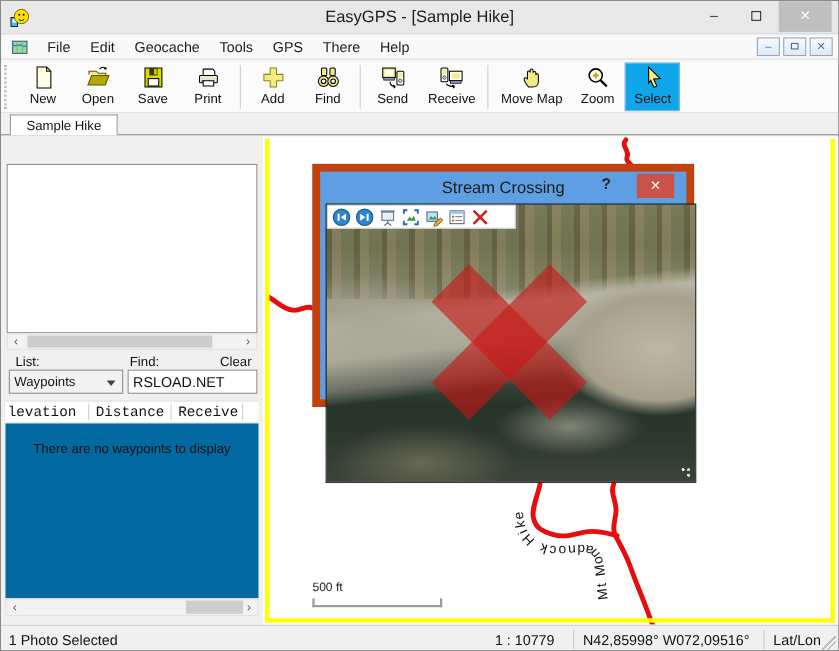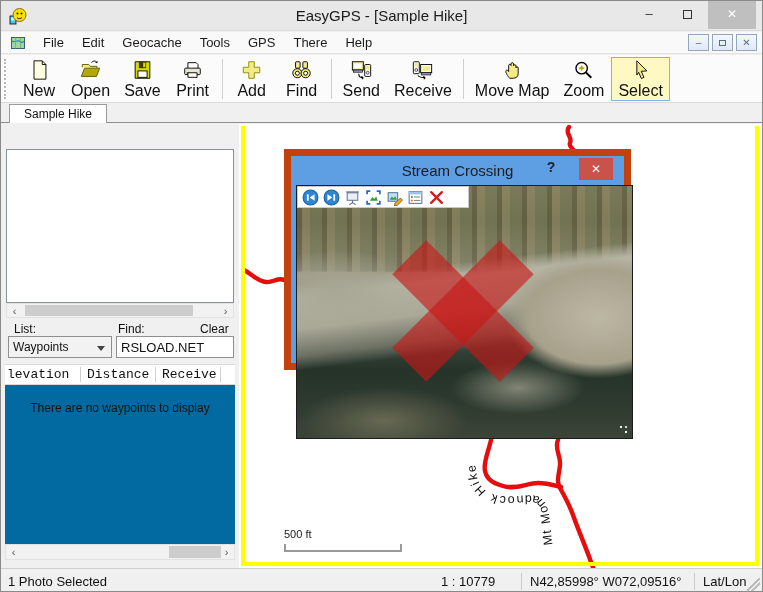--- a/index.html
+++ b/index.html
@@ -22,22 +22,22 @@
   .menu-item{padding:0 9px;font-size:13px;color:#1b1b1b;height:22px;line-height:22px;}
   .mdi-controls{position:absolute;right:5px;top:2px;display:flex;gap:3px;}
   .mdi-btn{width:21px;height:17px;border:1px solid #93A7C0;background:linear-gradient(#F4F8FD,#DEE9F6);color:#5A6C85;font-size:10px;text-align:center;line-height:15px;}
   .mdibox{display:inline-block;width:7px;height:6px;border:1px solid #5A6C85;vertical-align:middle;}
 
   
   .toolbar{position:absolute;left:0;top:54px;width:100%;height:48px;background:#FBFBFB;border-bottom:1px solid #DADADA;display:flex;align-items:center;}
   .grip-v{width:4px;height:40px;margin:0 6px 0 3px;border-left:2px dotted #b9b9b9;}
   .tb-btn{height:44px;min-width:50px;padding:1px 6px 0;border:1px solid transparent;background:transparent;display:flex;flex-direction:column;align-items:center;justify-content:flex-start;gap:1px;}
   .tb-btn svg{width:23px;height:23px;}
-  .tb-btn .lbl{font-size:16px;color:#111;white-space:nowrap;}
-  .tb-btn.active{background:#fef9c3;border:1px solid #7FB2E5;}
+  .tb-btn .lbl{font-size:12px;color:#111;white-space:nowrap;}
+  .tb-btn.active{background:#0ea5e9;border:1px solid #7FB2E5;}
   .tb-sep{width:1px;height:40px;background:#CFCFCF;margin:0 4px;}
 
   
   .tabstrip{position:absolute;left:0;top:102px;width:100%;height:20px;background:#F0F0F0;border-bottom:1px solid #8d8d8d;padding-left:26px;}
   .tab{position:absolute;left:8px;top:1px;height:19px;background:#fff;border:1px solid #9b9b9b;border-bottom:none;padding:0 14px;font-size:12px;line-height:18px;color:#111;}
 
   
   .content{position:absolute;left:0;top:123px;width:100%;height:444px;}
   .left-panel{position:absolute;left:0;top:0;width:238px;height:100%;background:#F0F0F0;}
   .listbox{position:absolute;left:5px;top:25px;width:228px;height:154px;background:#fff;border:1px solid #8a9097;}
@@ -95,21 +95,21 @@
   .photo-grip{position:absolute;right:1px;bottom:1px;width:13px;height:13px;
     background:radial-gradient(circle at 3px 3px, #e9e9e9 1.2px, transparent 1.6px),
                radial-gradient(circle at 8px 8px, #e9e9e9 1.2px, transparent 1.6px),
                radial-gradient(circle at 8px 3px, #cfcfcf 1.2px, transparent 1.6px);}
 
   
   .statusbar{position:absolute;left:0;top:567px;width:100%;height:25px;background:#F0F0F0;border-top:1px solid #CFCFCF;display:flex;align-items:center;font-size:13px;color:#111;}
   .sb-left{flex:1;padding-left:7px;}
   .sb-sep{width:1px;height:17px;background:#C9C9C9;}
   .sb-pane{padding:0 8px;white-space:nowrap;}
-  .sb-scale{width:88px;text-align:left;}
+  .sb-scale{width:88px;text-align:center;}
   .sb-coords{width:172px;}
   .sb-format{width:52px;overflow:hidden;}
   .sb-grip{width:13px;height:13px;align-self:flex-end;margin:0 2px 2px 0;
     background:linear-gradient(135deg, transparent 45%, #bdbdbd 45% 55%, transparent 55%),
                linear-gradient(135deg, transparent 65%, #bdbdbd 65% 75%, transparent 75%);}
 </style>
 </head>
 <body>
 
 <div class="win">

